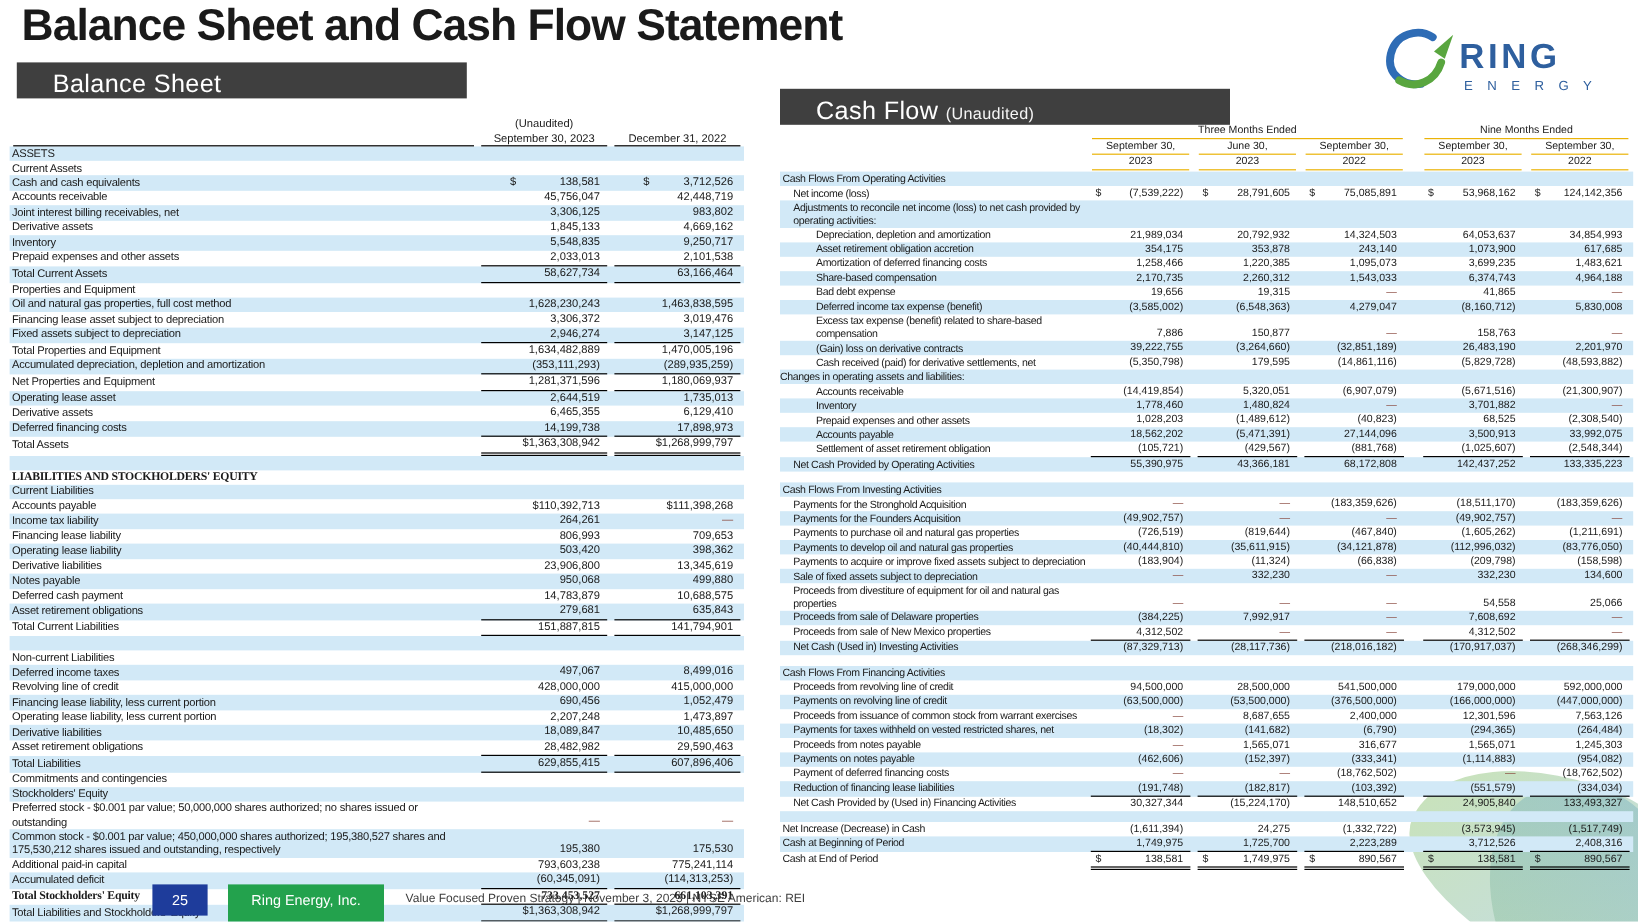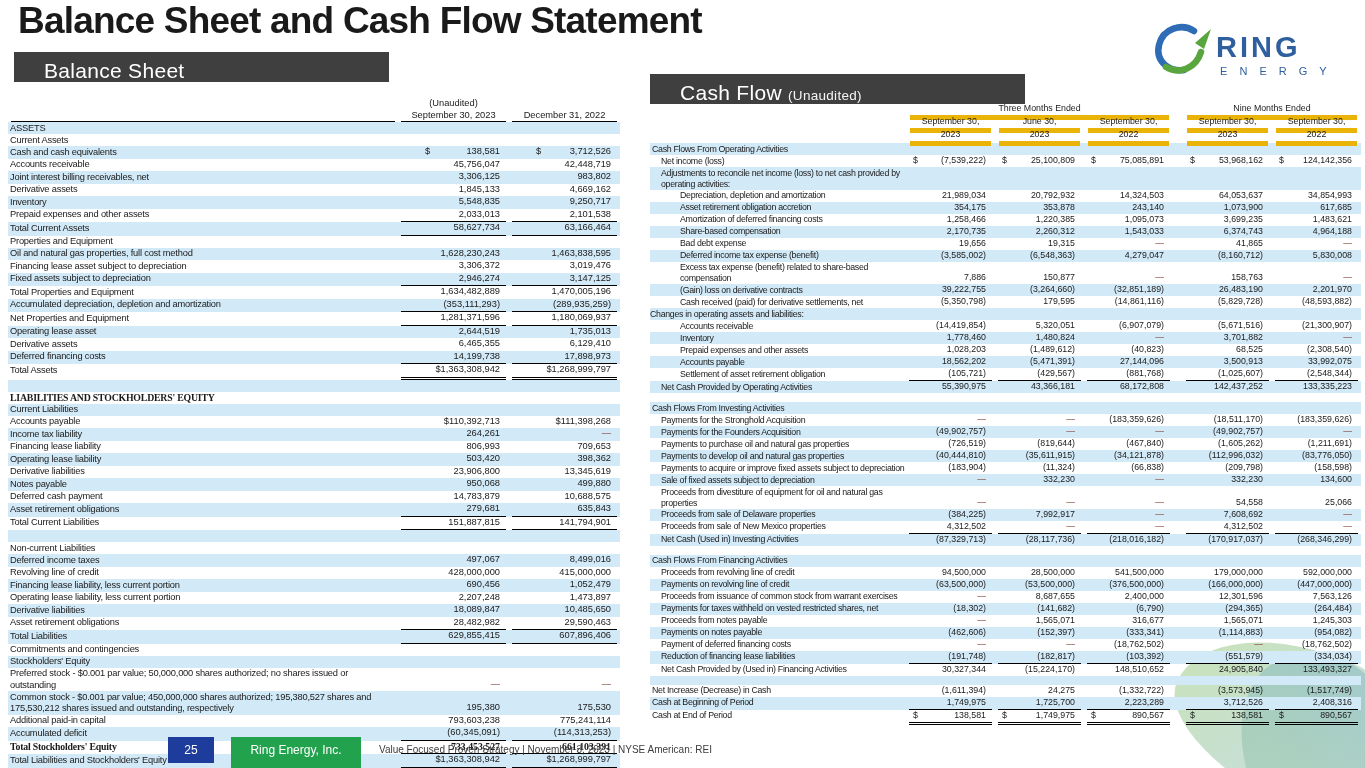--- a/index.html
+++ b/index.html
@@ -40,42 +40,42 @@
     font-size:9.3px; line-height:11.5px;}
   .bs-row{display:grid; grid-template-columns:390px 111px 111px; min-height:12px;}
   #bs-body .bs-row:nth-child(odd){background:var(--stripe);}
   .bs-row.bold{font-family:"Liberation Serif", serif; font-weight:bold; font-size:9.8px;}
   .bs .lbl{padding:0.5px 2px 0 2px; letter-spacing:-0.2px;}
 
   
   .cf{position:absolute; left:650px; top:102px; width:711px; z-index:1;
       font-size:8.8px; line-height:11px;}
   .cfh{display:grid; grid-template-columns:256px 89px 89px 89px 10px 89px 89px; height:13px;}
-  .hcell{border-bottom:5px solid #eab308; margin:0 4px; text-align:center;
+  .hcell{border-bottom:1px solid #eab308; margin:0 4px; text-align:center;
     font-size:8.8px; line-height:12.5px;}
   .g3{grid-column:2/5;} .g2{grid-column:6/8;}
   #cf-body{margin-top:2px;}
   .cf-row{display:grid; grid-template-columns:256px 89px 89px 89px 10px 89px 89px; min-height:12px;}
   .cf-row.blank{min-height:9px;}
   #cf-body .cf-row:nth-child(odd){background:var(--stripe);}
   .cf .lbl{padding-top:0.5px; letter-spacing:-0.3px;}
   .i0{padding-left:2px;} .i1{padding-left:11px;} .i2{} .i3{padding-left:30px;}
 
   
   .v{margin:0 3px; display:flex; align-items:flex-end; justify-content:flex-end;
      padding:0 6px 1px 2px;}
   .v .dol{margin-right:auto;}
   .bs .v .dol{padding-left:22px;}
   .cf .v .dol{padding-left:2px;}
   .u{border-bottom:1px solid #000;}
   .dd{border-bottom:3px double #000;}
   .dash{color:var(--dash);}
 
   
-  .footer{position:absolute; top:737px; left:0; width:649px; height:27px; z-index:2;margin-left:41px;}
+  .footer{position:absolute; top:737px; left:0; width:649px; height:27px; z-index:2;}
   .pg{position:absolute; left:127px; top:0; width:46px; height:26px; background:var(--pgblue);
     color:#fff; text-align:center; line-height:26px; font-size:12px;}
   .co{position:absolute; left:190px; top:0; width:130px; height:42px; background:var(--cogreen);
     color:#fff; text-align:center; line-height:26px; font-size:12px;}
   .tg{position:absolute; left:338px; top:0; height:26px; line-height:26px;
     color:#3d3d3d; font-size:10px; white-space:nowrap;}
 </style>
 </head>
 <body>
 
@@ -559,21 +559,21 @@
         <div class="v"></div>
       </div>
       <div class="cf-row">
         <div class="lbl i1">Net income (loss)</div>
         <div class="v">
           <span class="dol">$</span>
           <span class="num">(7,539,222)</span>
         </div>
         <div class="v">
           <span class="dol">$</span>
-          <span class="num">25,100,809</span>
+          <span class="num">28,791,605</span>
         </div>
         <div class="v">
           <span class="dol">$</span>
           <span class="num">75,085,891</span>
         </div>
         <div></div>
         <div class="v">
           <span class="dol">$</span>
           <span class="num">53,968,162</span>
         </div>

